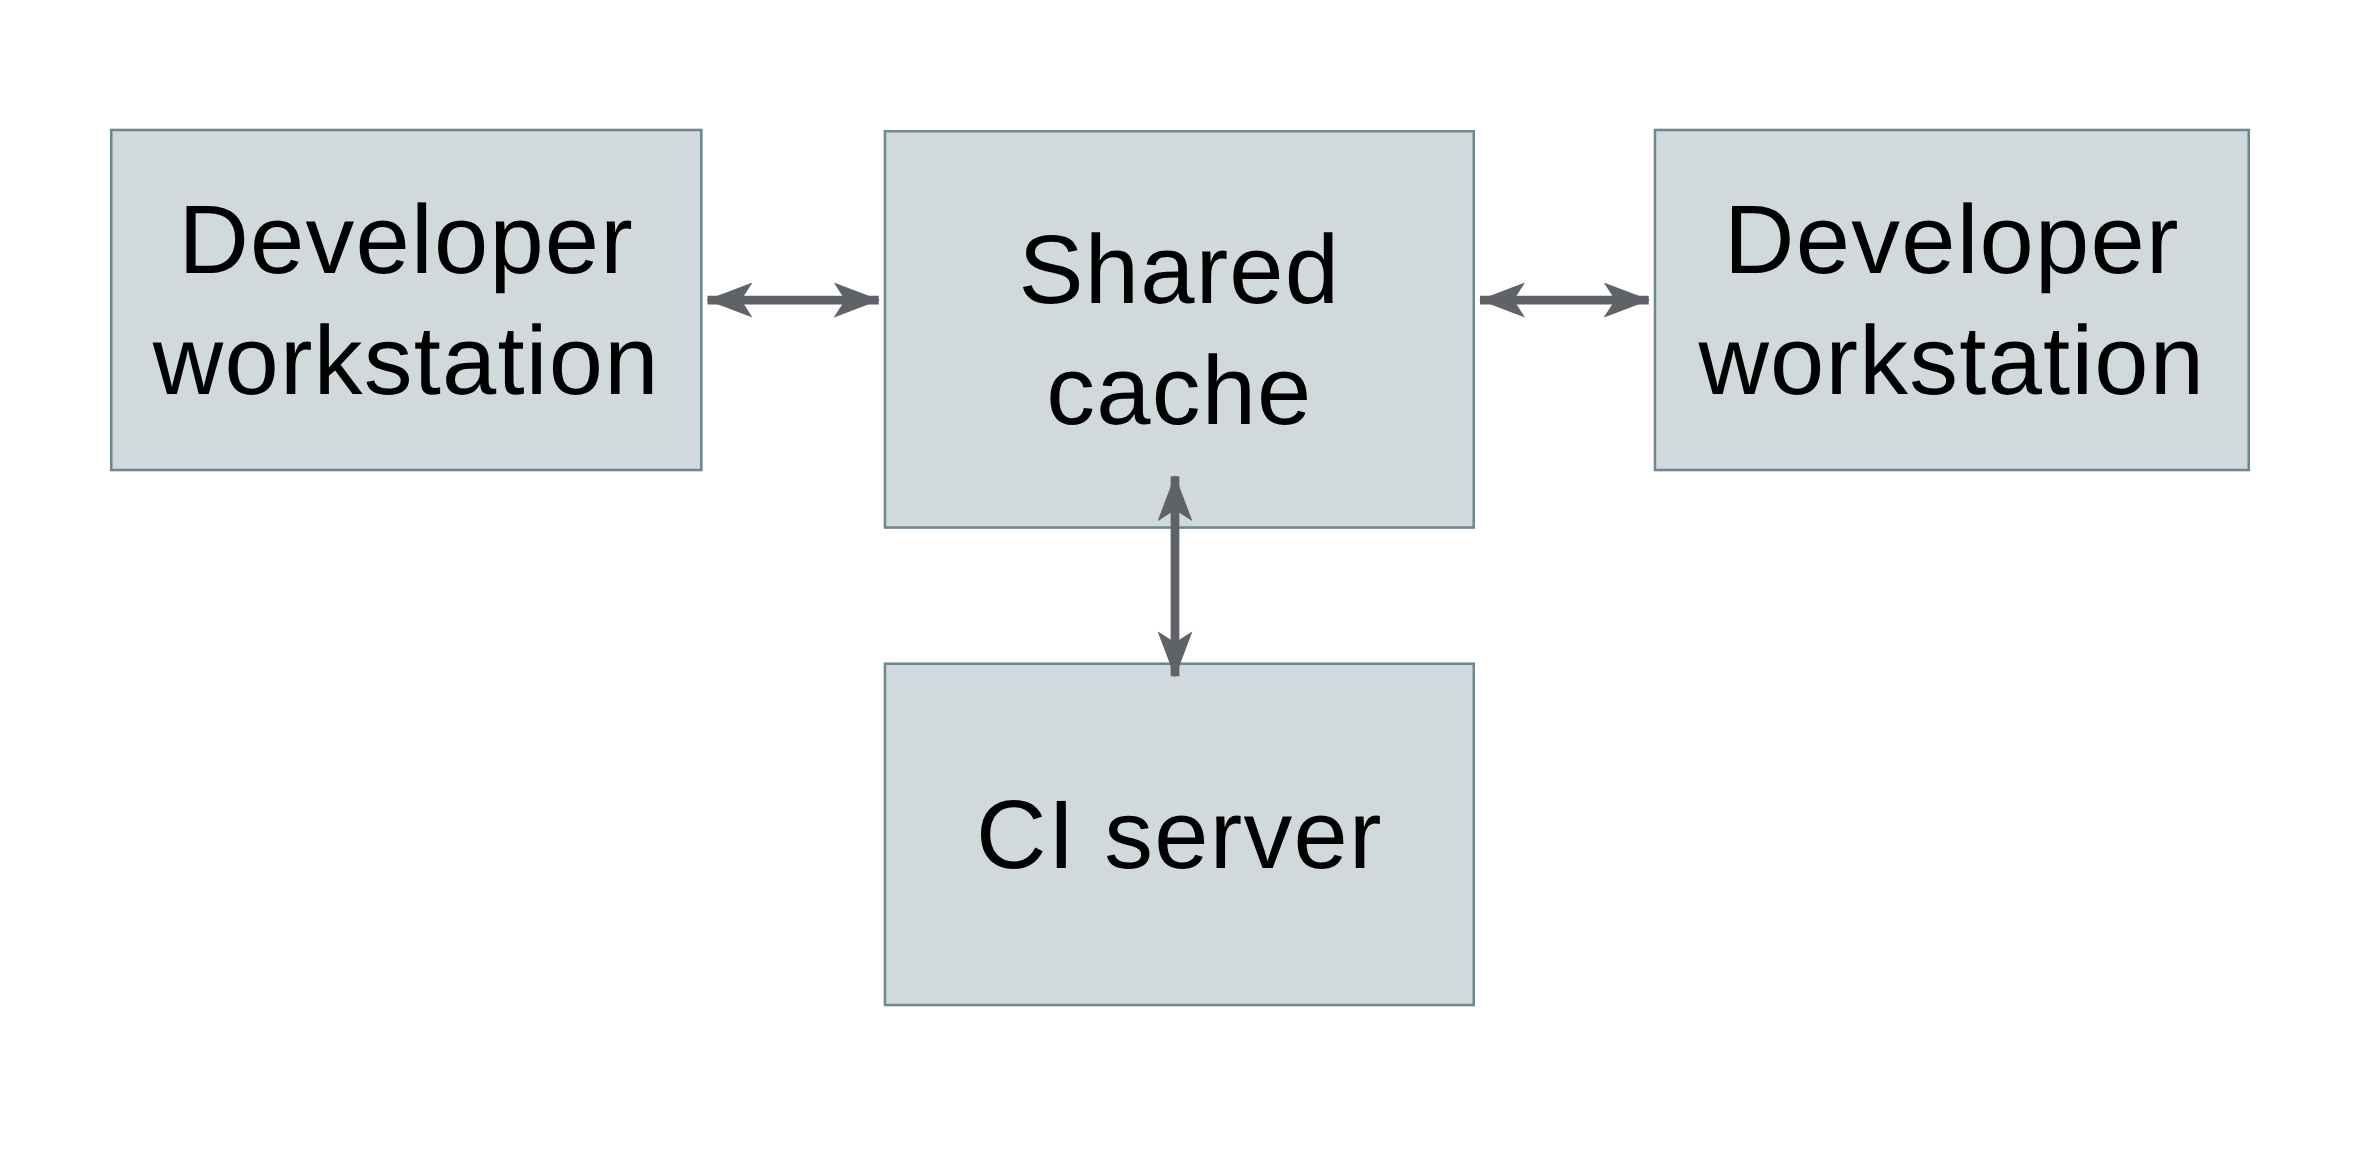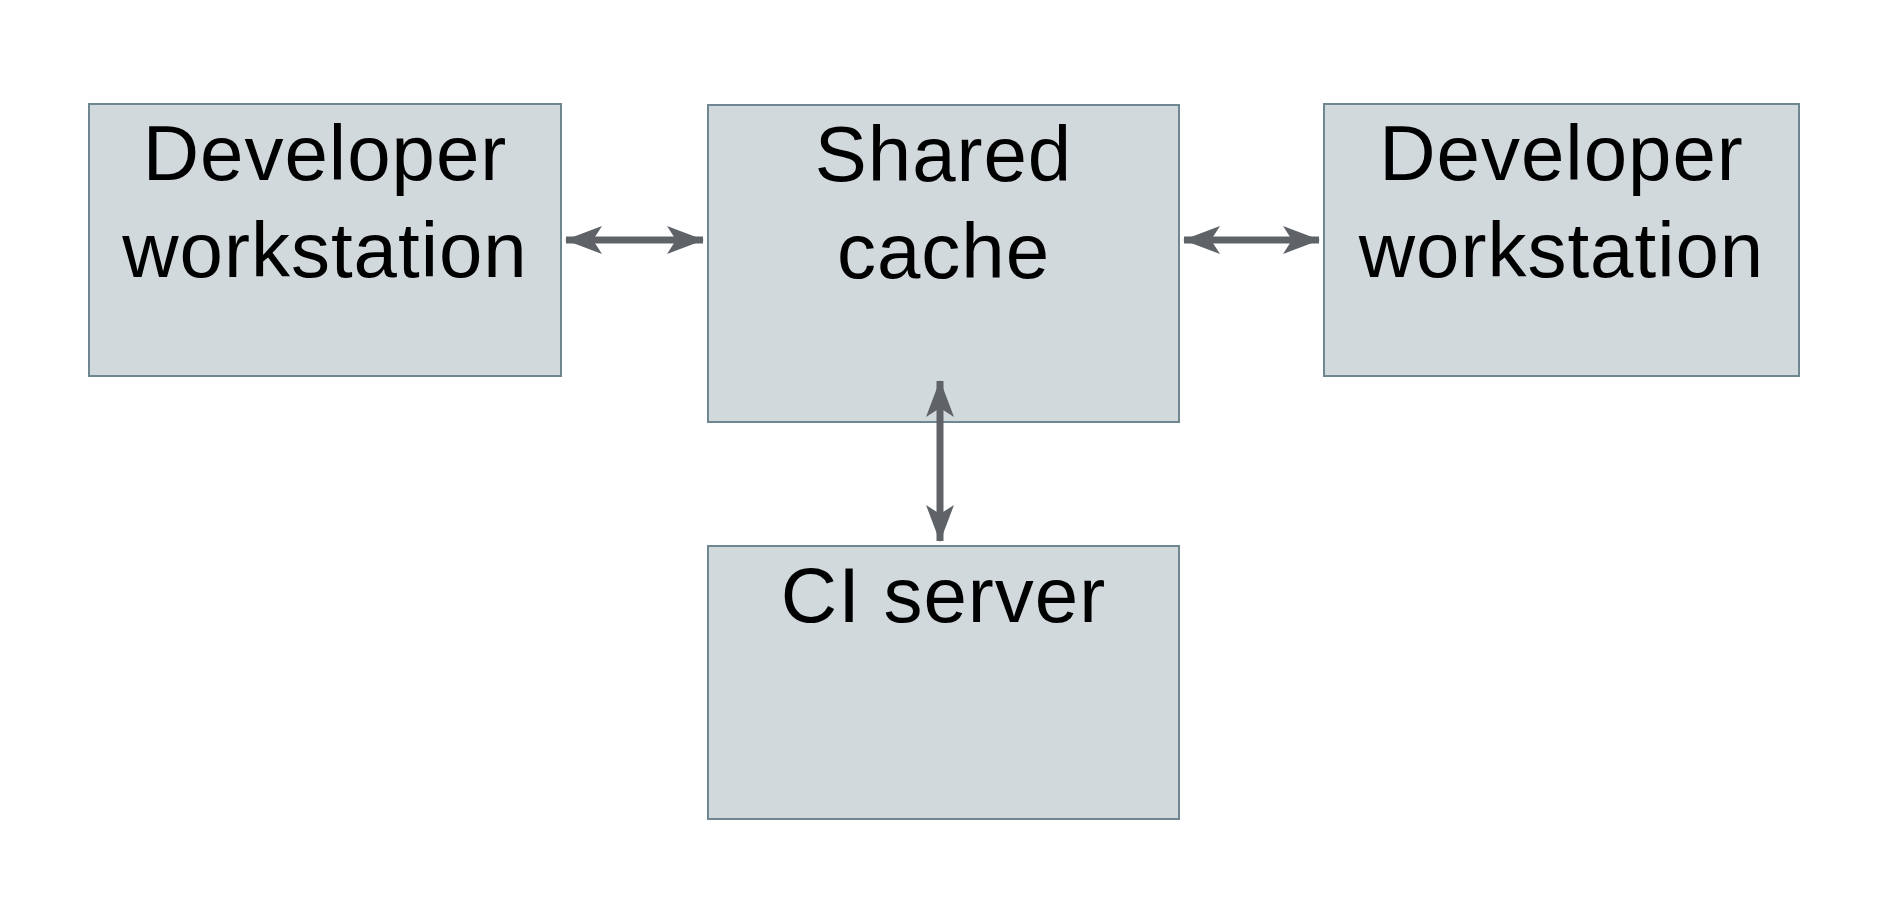--- a/index.html
+++ b/index.html
@@ -14,32 +14,33 @@
     background: #ffffff;
     font-family: "Liberation Sans", sans-serif;
     overflow: hidden;
   }
   .node {
     position: absolute;
     background: #d2d9dc;
     border: 2px solid #6f8791;
     box-sizing: border-box;
     display: flex;
+    align-items: center;
     justify-content: center;
     text-align: center;
     color: #000000;
     font-size: 78px;
     line-height: 1.24;
     letter-spacing: 1px;
     padding: 0 18px;
   }
   .node-dev-left   { left: 88px;   top: 103px; width: 474px; height: 274px; }
   .node-shared     { left: 707px;  top: 104px; width: 473px; height: 319px; }
   .node-dev-right  { left: 1323px; top: 103px; width: 477px; height: 274px; }
-  .node-ci         { left: 707px;  top: 545px; width: 473px; height: 275px; }
+  .node-ci         { left: 707px;  top: 530px; width: 473px; height: 275px; }
   .edges-layer {
     position: absolute;
     left: 0; top: 0;
     width: 1900px;
     height: 922px;
     pointer-events: none;
   }
   .edge {
     stroke: #5f6368;
     stroke-width: 7;

